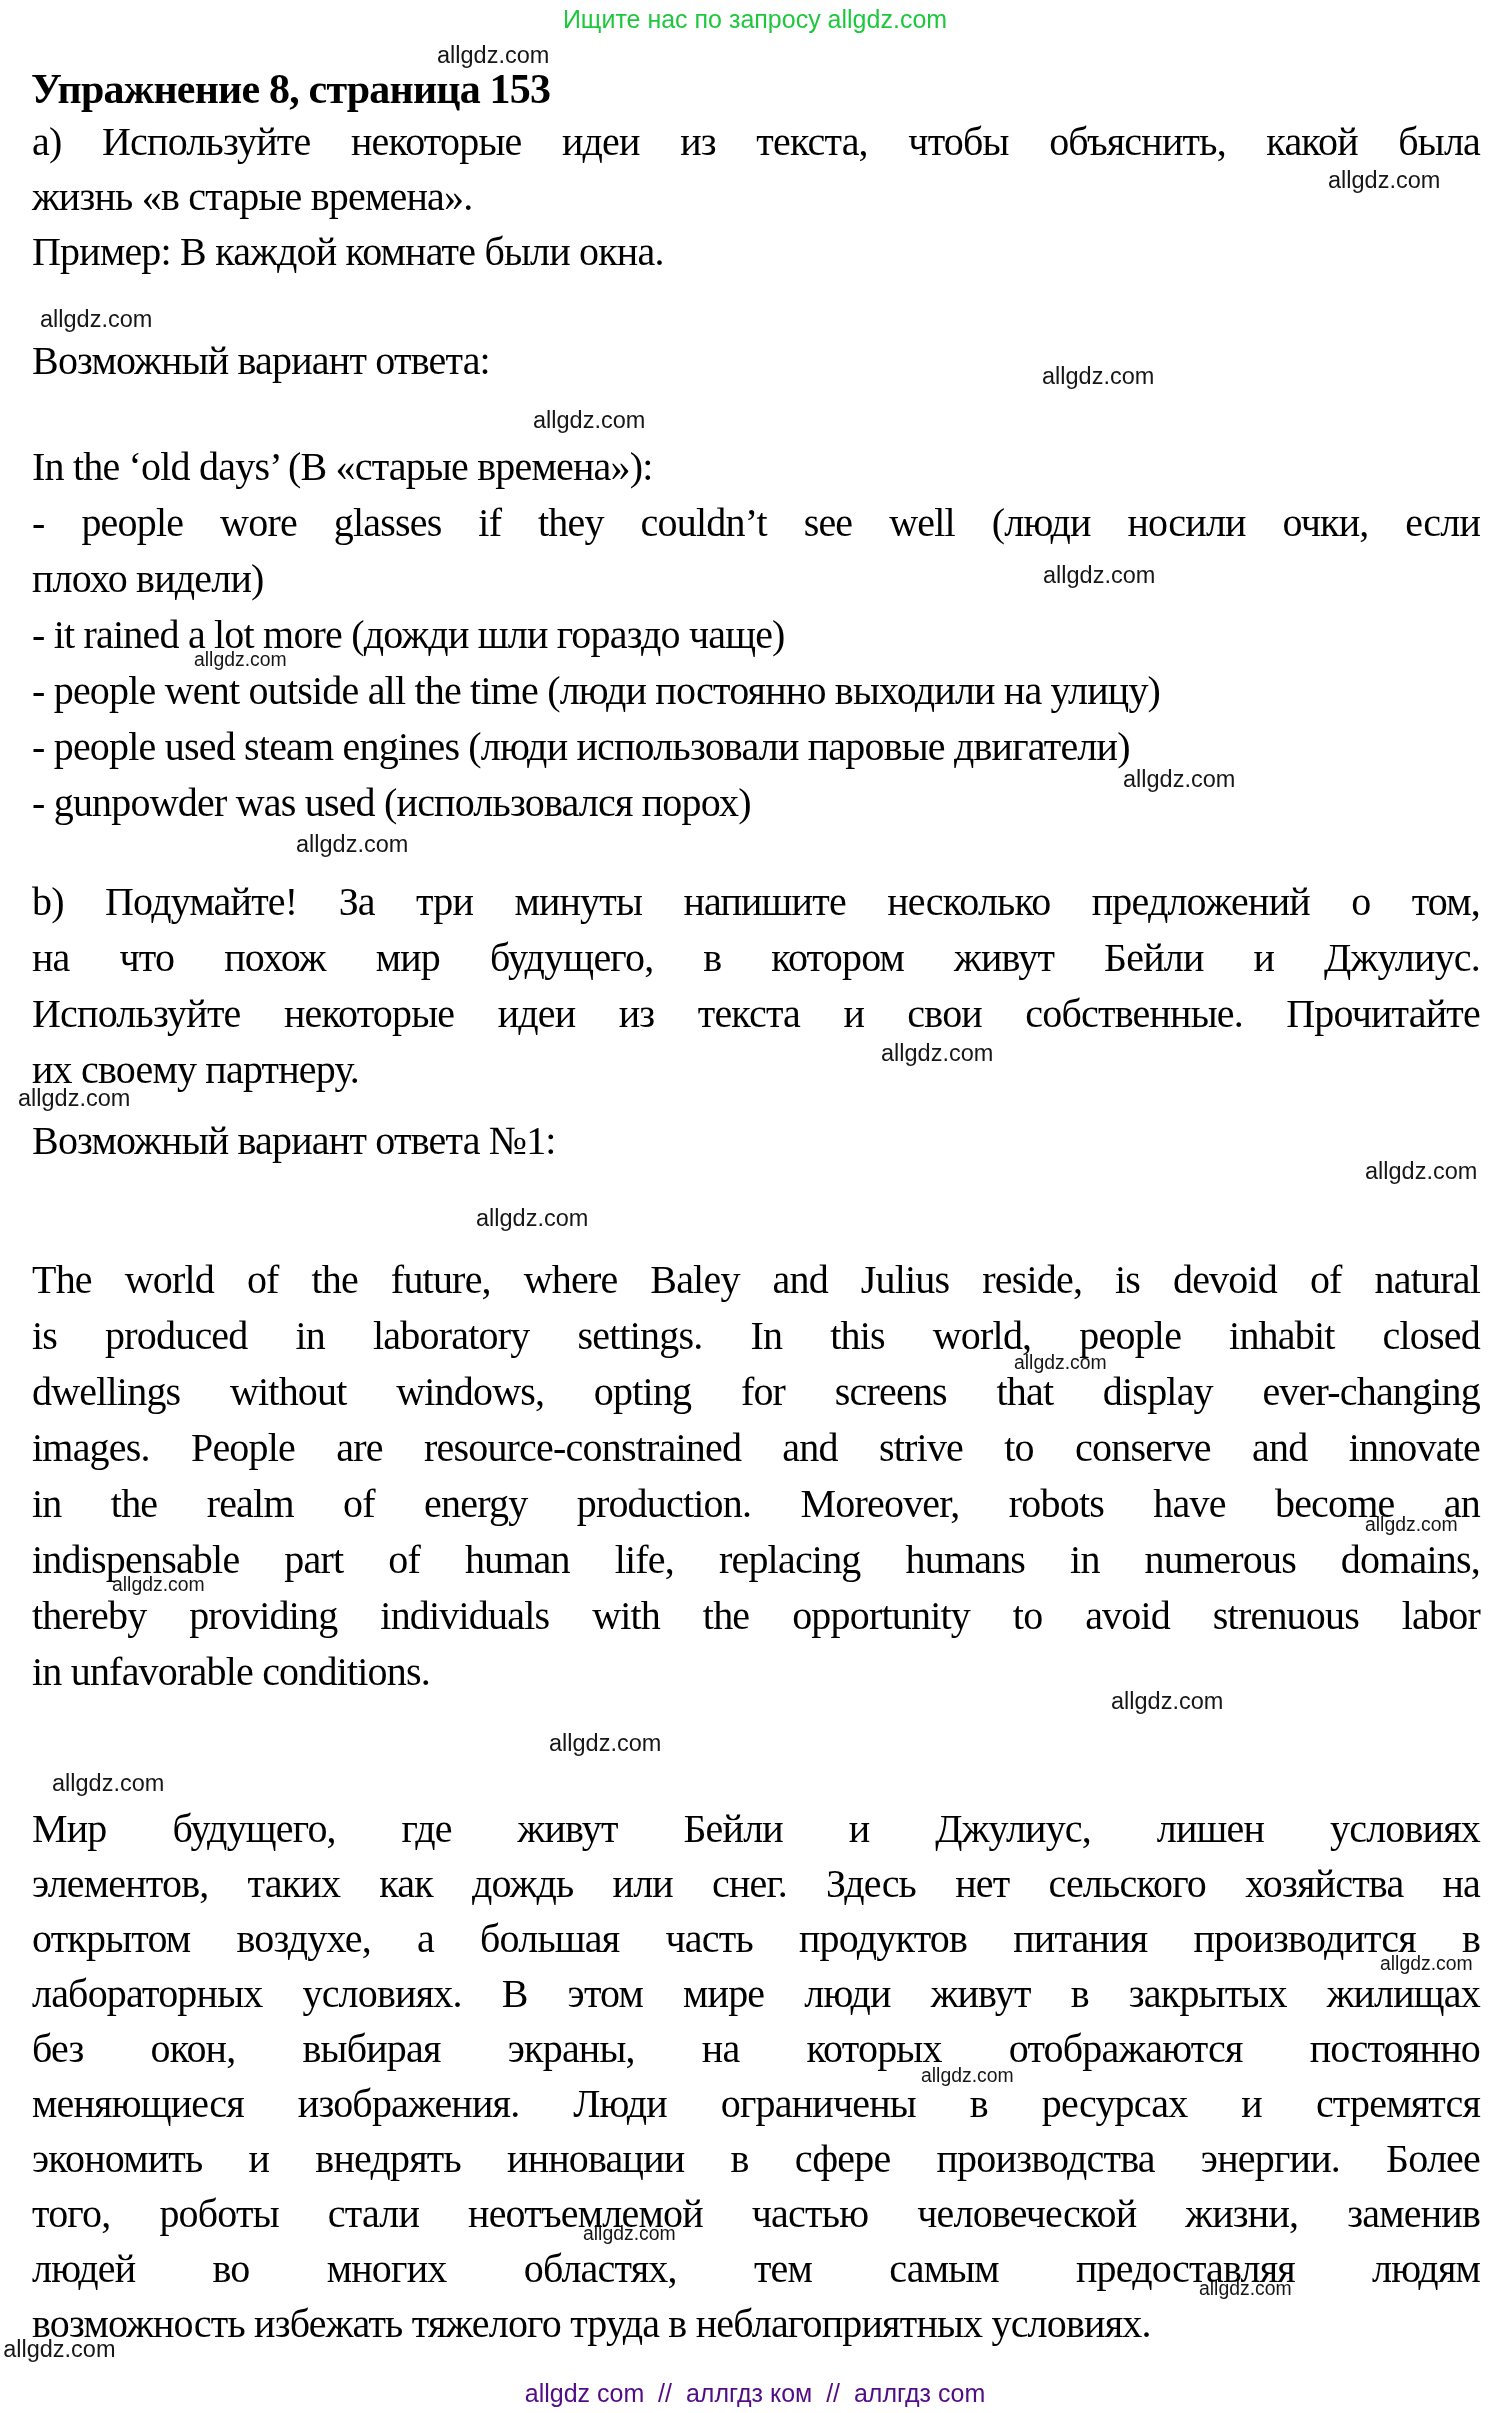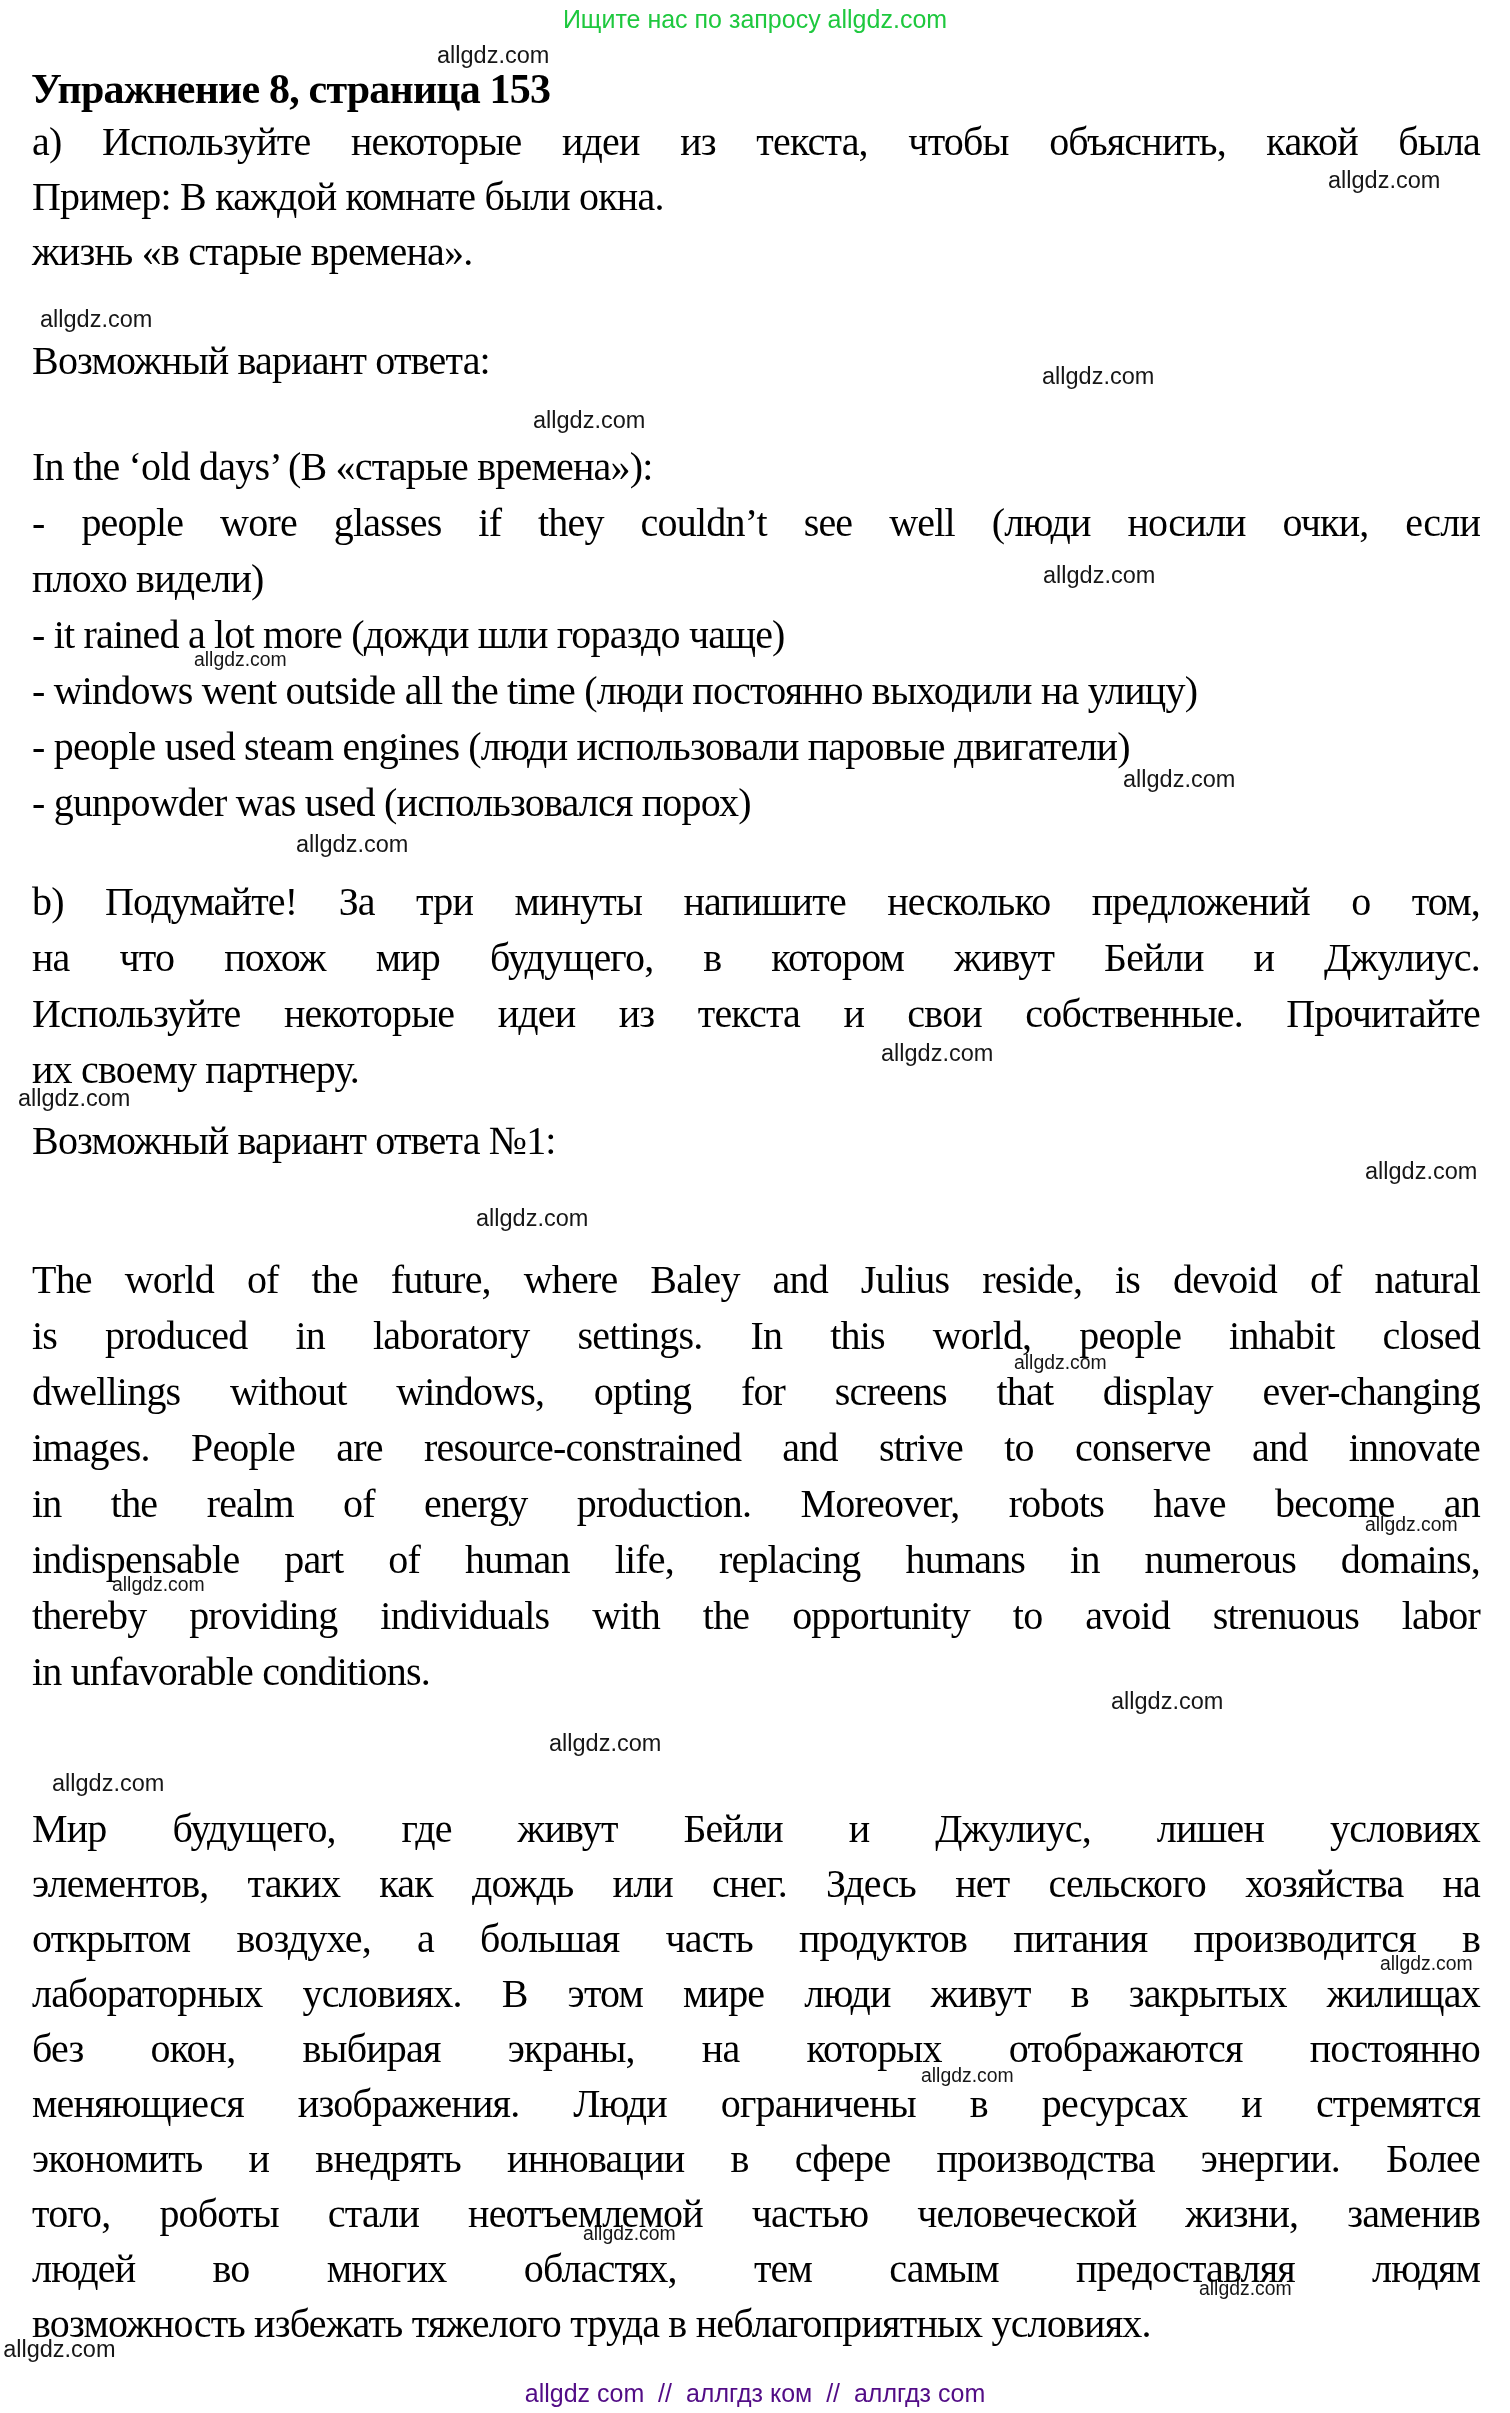--- a/index.html
+++ b/index.html
@@ -89,34 +89,34 @@
 <span class="abs wm sm" style="left:1380px;top:1952px">allgdz.com</span>
 <span class="abs wm sm" style="left:921px;top:2064px">allgdz.com</span>
 <span class="abs wm sm" style="left:583px;top:2222px">allgdz.com</span>
 <span class="abs wm sm" style="left:1199px;top:2277px">allgdz.com</span>
 <span class="abs wm lg" style="left:3.2px;top:2336px">allgdz.com</span>
 
 <div class="abs title">Упражнение 8, страница 153</div>
 
 <div class="abs block lh68" style="top:114px">
   <div class="jl">а) Используйте некоторые идеи из текста, чтобы объяснить, какой была</div>
+  <div class="ll">жизнь «в старые времена».</div>
   <div class="ll">Пример: В каждой комнате были окна.</div>
-  <div class="ll">жизнь «в старые времена».</div>
 </div>
 
 <div class="abs block lh68" style="top:333px">
   <div class="ll">Возможный вариант ответа:</div>
 </div>
 
 <div class="abs block lh69" style="top:439px">
   <div class="ll">In the ‘old days’ (В «старые времена»):</div>
   <div class="jl">- people wore glasses if they couldn’t see well (люди носили очки, если</div>
   <div class="ll">плохо видели)</div>
   <div class="ll">- it rained a lot more (дожди шли гораздо чаще)</div>
-  <div class="ll">- windows went outside all the time (люди постоянно выходили на улицу)</div>
+  <div class="ll">- people went outside all the time (люди постоянно выходили на улицу)</div>
   <div class="ll">- people used steam engines (люди использовали паровые двигатели)</div>
   <div class="ll">- gunpowder was used (использовался порох)</div>
 </div>
 
 <div class="abs block lh69" style="top:874px">
   <div class="jl">b) Подумайте! За три минуты напишите несколько предложений о том,</div>
   <div class="jl">на что похож мир будущего, в котором живут Бейли и Джулиус.</div>
   <div class="jl">Используйте некоторые идеи из текста и свои собственные. Прочитайте</div>
   <div class="ll">их своему партнеру.</div>
 </div>

